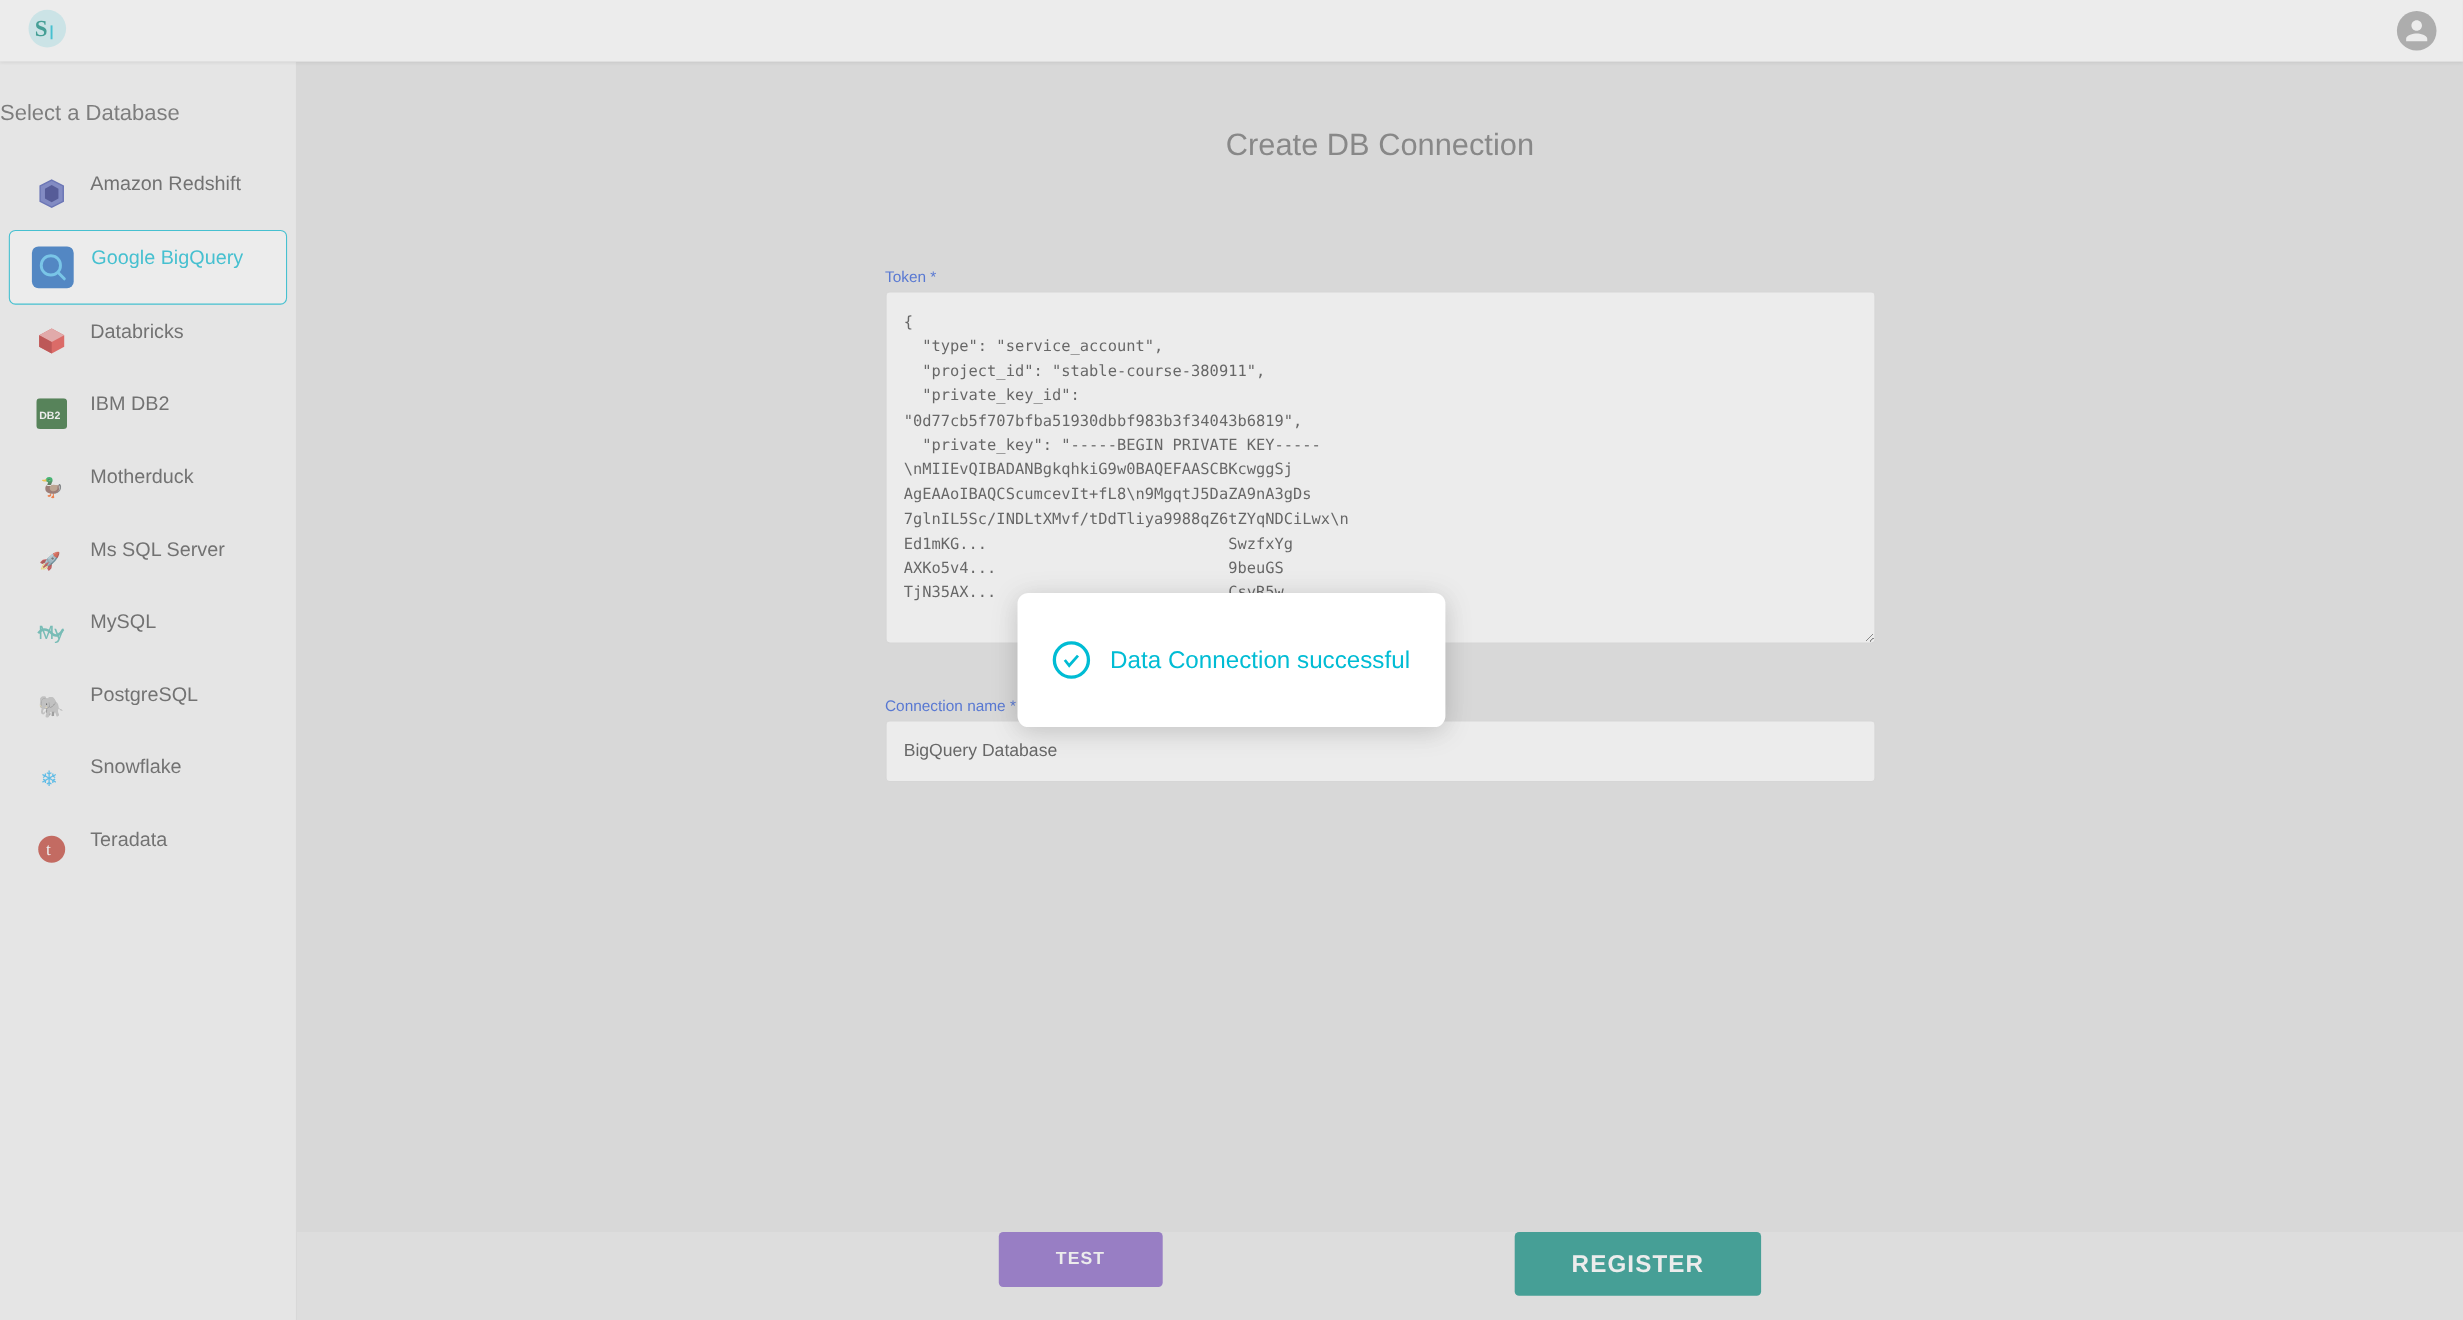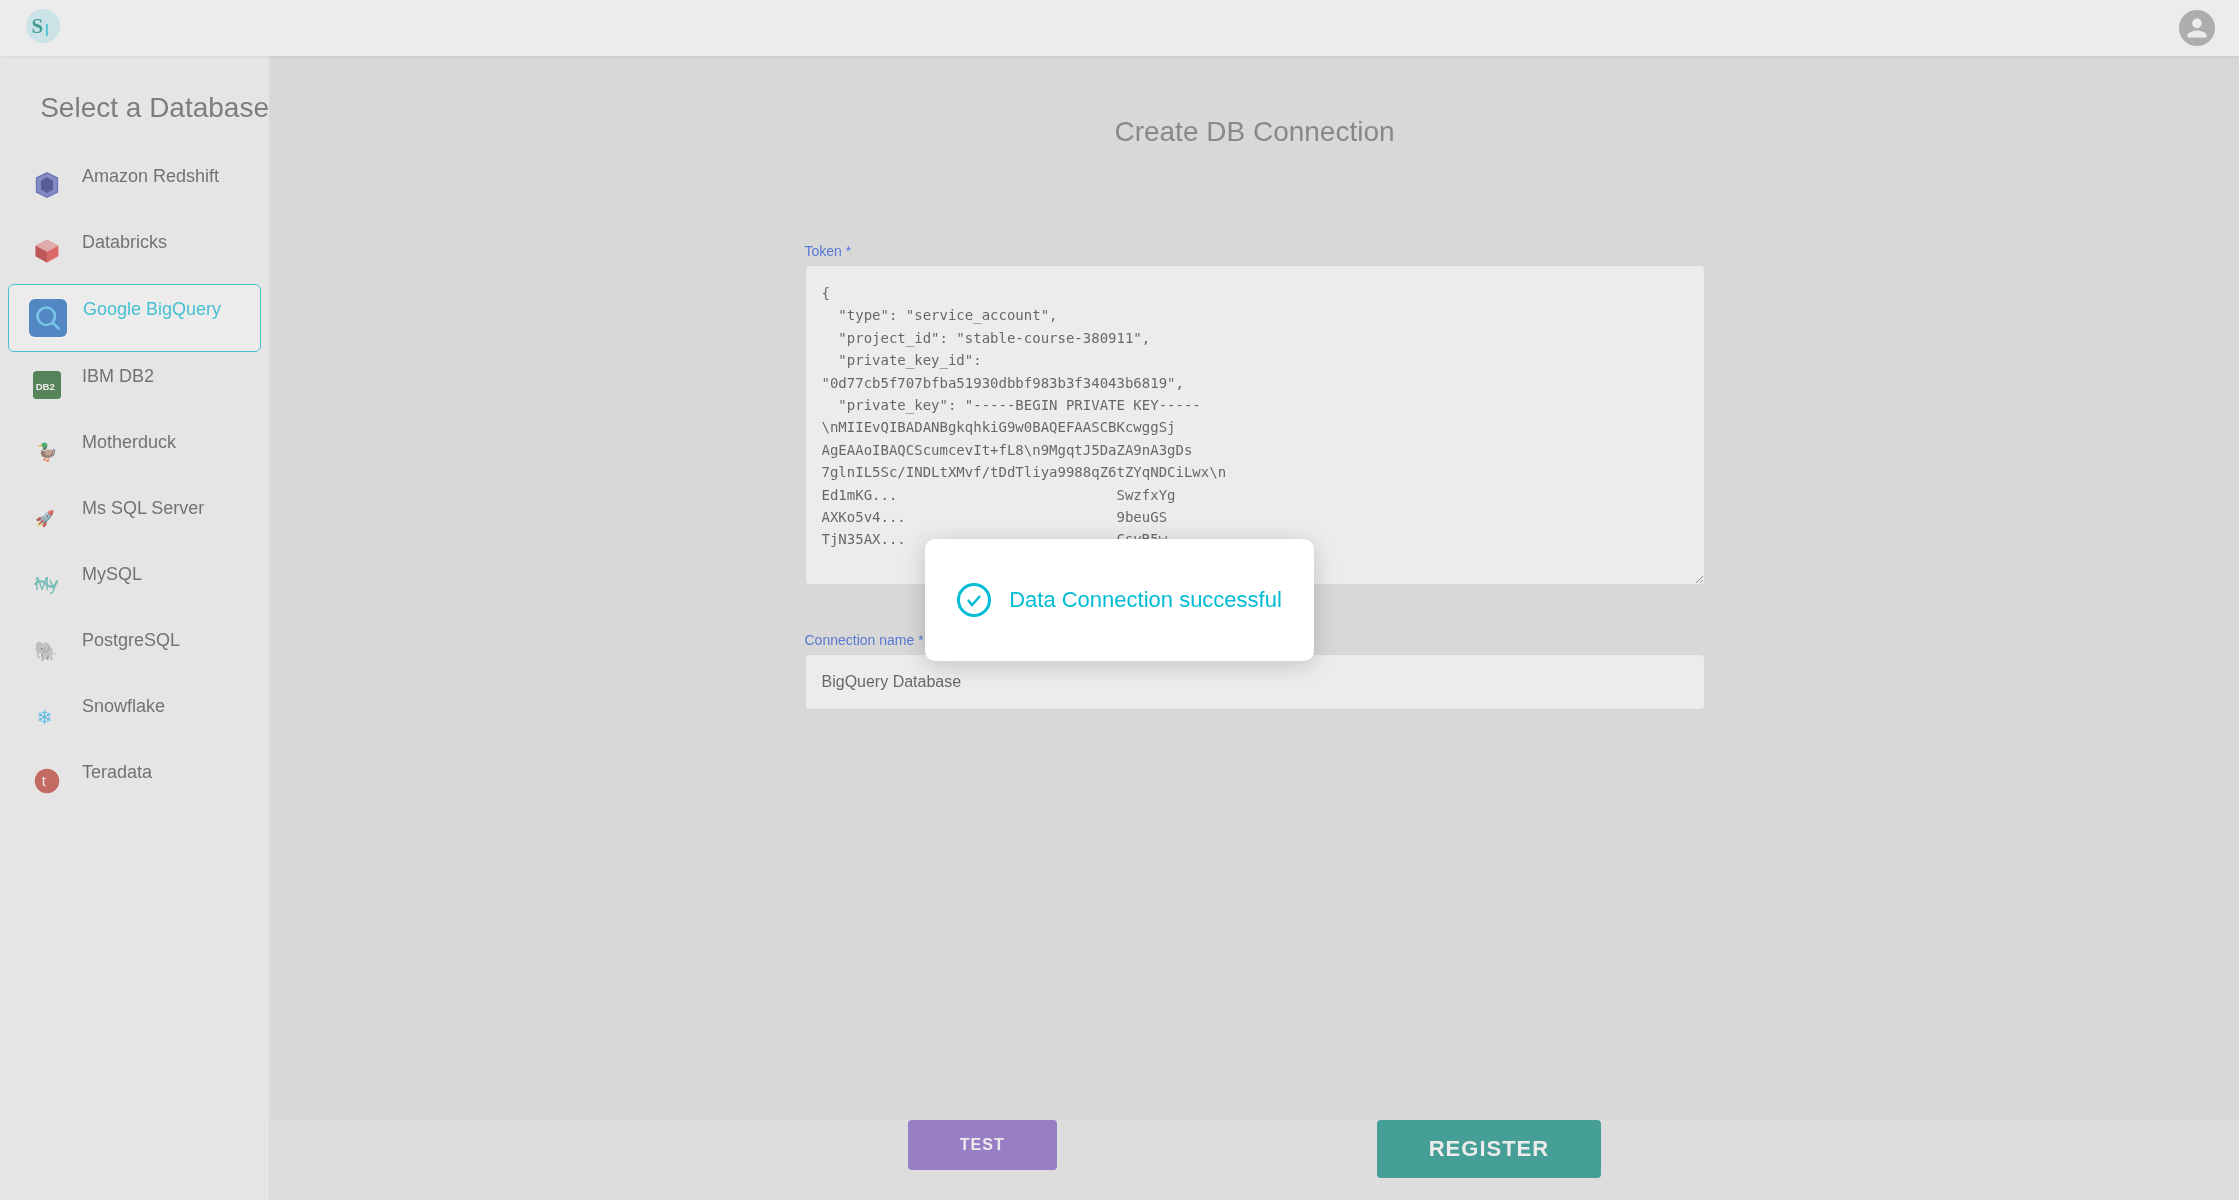--- a/index.html
+++ b/index.html
@@ -48,24 +48,24 @@
     
     .sidebar {
       width: 270px;
       background: #f5f5f5;
       flex-shrink: 0;
       padding: 36px 0 0 0;
       border-right: 1px solid #e0e0e0;
       overflow-y: auto;
     }
     .sidebar-title {
-      font-size: 28px;
+      font-size: 20px;
       color: #555;
       font-weight: 400;
-      text-align: right;
+      text-align: left;
       margin-bottom: 28px;
     }
     .sidebar-item {
       display: flex;
       align-items: flex-start;
       padding: 14px 28px;
       cursor: pointer;
       border-radius: 0;
       transition: background 0.15s;
     }
@@ -264,38 +264,38 @@
     <div id="sidebar-items">
         <div class="sidebar-item">
     <div class="sidebar-item-icon" style="background:transparent">
       <svg viewBox="0 0 32 32" width="28" height="28">
               <polygon points="16,2 28,8 28,24 16,30 4,24 4,8" fill="#5c6bc0" stroke="#3949ab" stroke-width="1.5"></polygon>
               <polygon points="16,7 23,11 23,21 16,25 9,21 9,11" fill="#1a237e"></polygon>
             </svg>
     </div>
     <span class="sidebar-item-label">Amazon Redshift</span>
   </div>
+        <div class="sidebar-item active">
+    <div class="sidebar-item-icon" style="background:#1565c0">
+      <svg viewBox="0 0 32 32" width="28" height="28">
+              <circle cx="14" cy="14" r="10" fill="none" stroke="#4fc3f7" stroke-width="3"></circle>
+              <line x1="22" y1="22" x2="28" y2="28" stroke="#4fc3f7" stroke-width="3" stroke-linecap="round"></line>
+            </svg>
+    </div>
+    <span class="sidebar-item-label">Google BigQuery</span>
+  </div>
         <div class="sidebar-item">
     <div class="sidebar-item-icon" style="background:transparent">
       <svg viewBox="0 0 32 32" width="28" height="28">
               <polygon points="16,3 29,10 29,22 16,29 3,22 3,10" fill="#e53935"></polygon>
               <polygon points="16,3 29,10 16,17 3,10" fill="#ef9a9a"></polygon>
               <polygon points="3,10 16,17 16,29 3,22" fill="#b71c1c"></polygon>
             </svg>
     </div>
     <span class="sidebar-item-label">Databricks</span>
-  </div>
-        <div class="sidebar-item active">
-    <div class="sidebar-item-icon" style="background:#1565c0">
-      <svg viewBox="0 0 32 32" width="28" height="28">
-              <circle cx="14" cy="14" r="10" fill="none" stroke="#4fc3f7" stroke-width="3"></circle>
-              <line x1="22" y1="22" x2="28" y2="28" stroke="#4fc3f7" stroke-width="3" stroke-linecap="round"></line>
-            </svg>
-    </div>
-    <span class="sidebar-item-label">Google BigQuery</span>
   </div>
         <div class="sidebar-item">
     <div class="sidebar-item-icon" style="background:transparent">
       <svg viewBox="0 0 32 32" width="28" height="28">
               <rect width="32" height="32" fill="#1b5e20" rx="4"></rect>
               <text x="3" y="22" font-size="11" fill="#fff" font-weight="bold" font-family="Arial">DB2</text>
             </svg>
     </div>
     <span class="sidebar-item-label">IBM DB2</span>
   </div>

